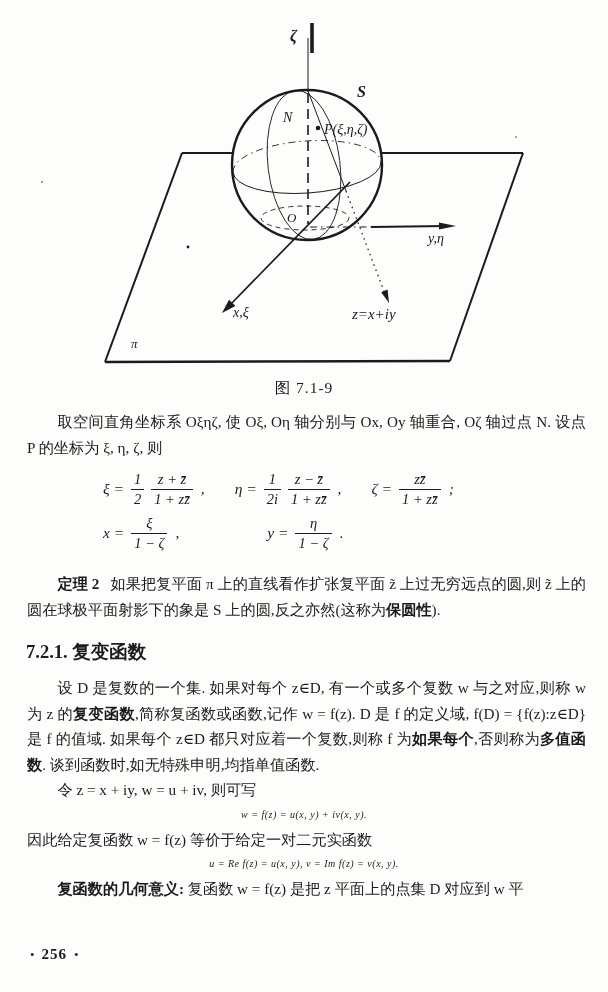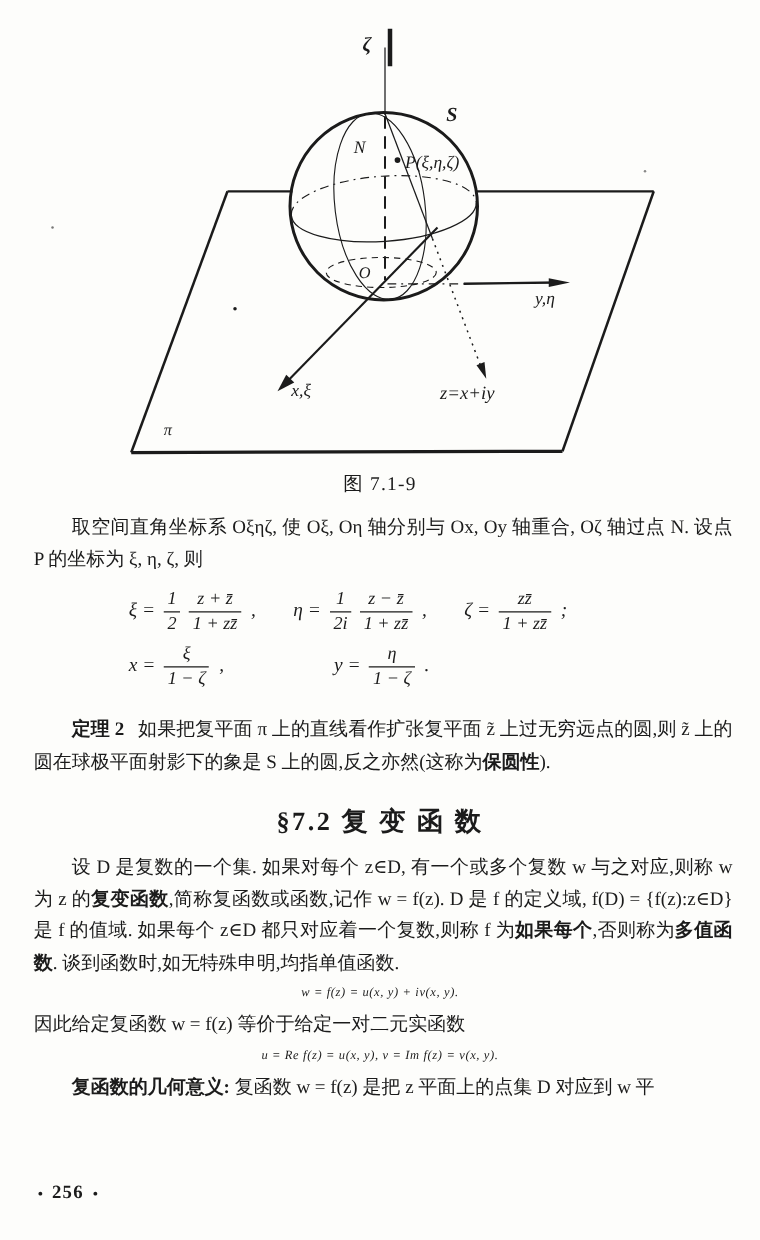--- a/index.html
+++ b/index.html
@@ -175,27 +175,28 @@
           <span class="den">1 − ζ</span>
         </span>
       <span class="post">.</span>
     </span>
   </div>
 
   <p class="para indent thm">
     <b class="thm-label">定理 2</b><span>如果把复平面 π 上的直线看作扩张复平面 z̃ 上过无穷远点的圆,则 z̃ 上的圆在球极平面射影下的象是 S 上的圆,反之亦然(这称为</span><b>保圆性</b><span>).</span>
   </p>
 
-  <h2 class="section">§7.2 复 变 函 数</h2>
-
+
+  <h3 class="subsection">7.2.1. 复变函数</h3>
 
   <p class="para indent mt">
     <span>设 D 是复数的一个集. 如果对每个 z∈D, 有一个或多个复数 w 与之对应,则称 w 为 z 的</span><b>复变函数</b><span>,简称复函数或函数,记作 w = f(z). D 是 f 的定义域, f(D) = {f(z):z∈D} 是 f 的值域. 如果每个 z∈D 都只对应着一个复数,则称 f 为</span><b>如果每个</b><span>,否则称为</span><b>多值函数</b><span>. 谈到函数时,如无特殊申明,均指单值函数.</span>
   </p>
 
+  <p class="para indent">令 z = x + iy, w = u + iv, 则可写</p>
 
   <div class="display">w = f(z) = u(x, y) + iv(x, y).</div>
 
   <p class="para">因此给定复函数 w = f(z) 等价于给定一对二元实函数</p>
 
   <div class="display">u = Re f(z) = u(x, y),  v = Im f(z) = v(x, y).</div>
 
   <p class="para indent">
     <b>复函数的几何意义:</b><span> 复函数 w = f(z) 是把 z 平面上的点集 D 对应到 w 平</span>
   </p>

